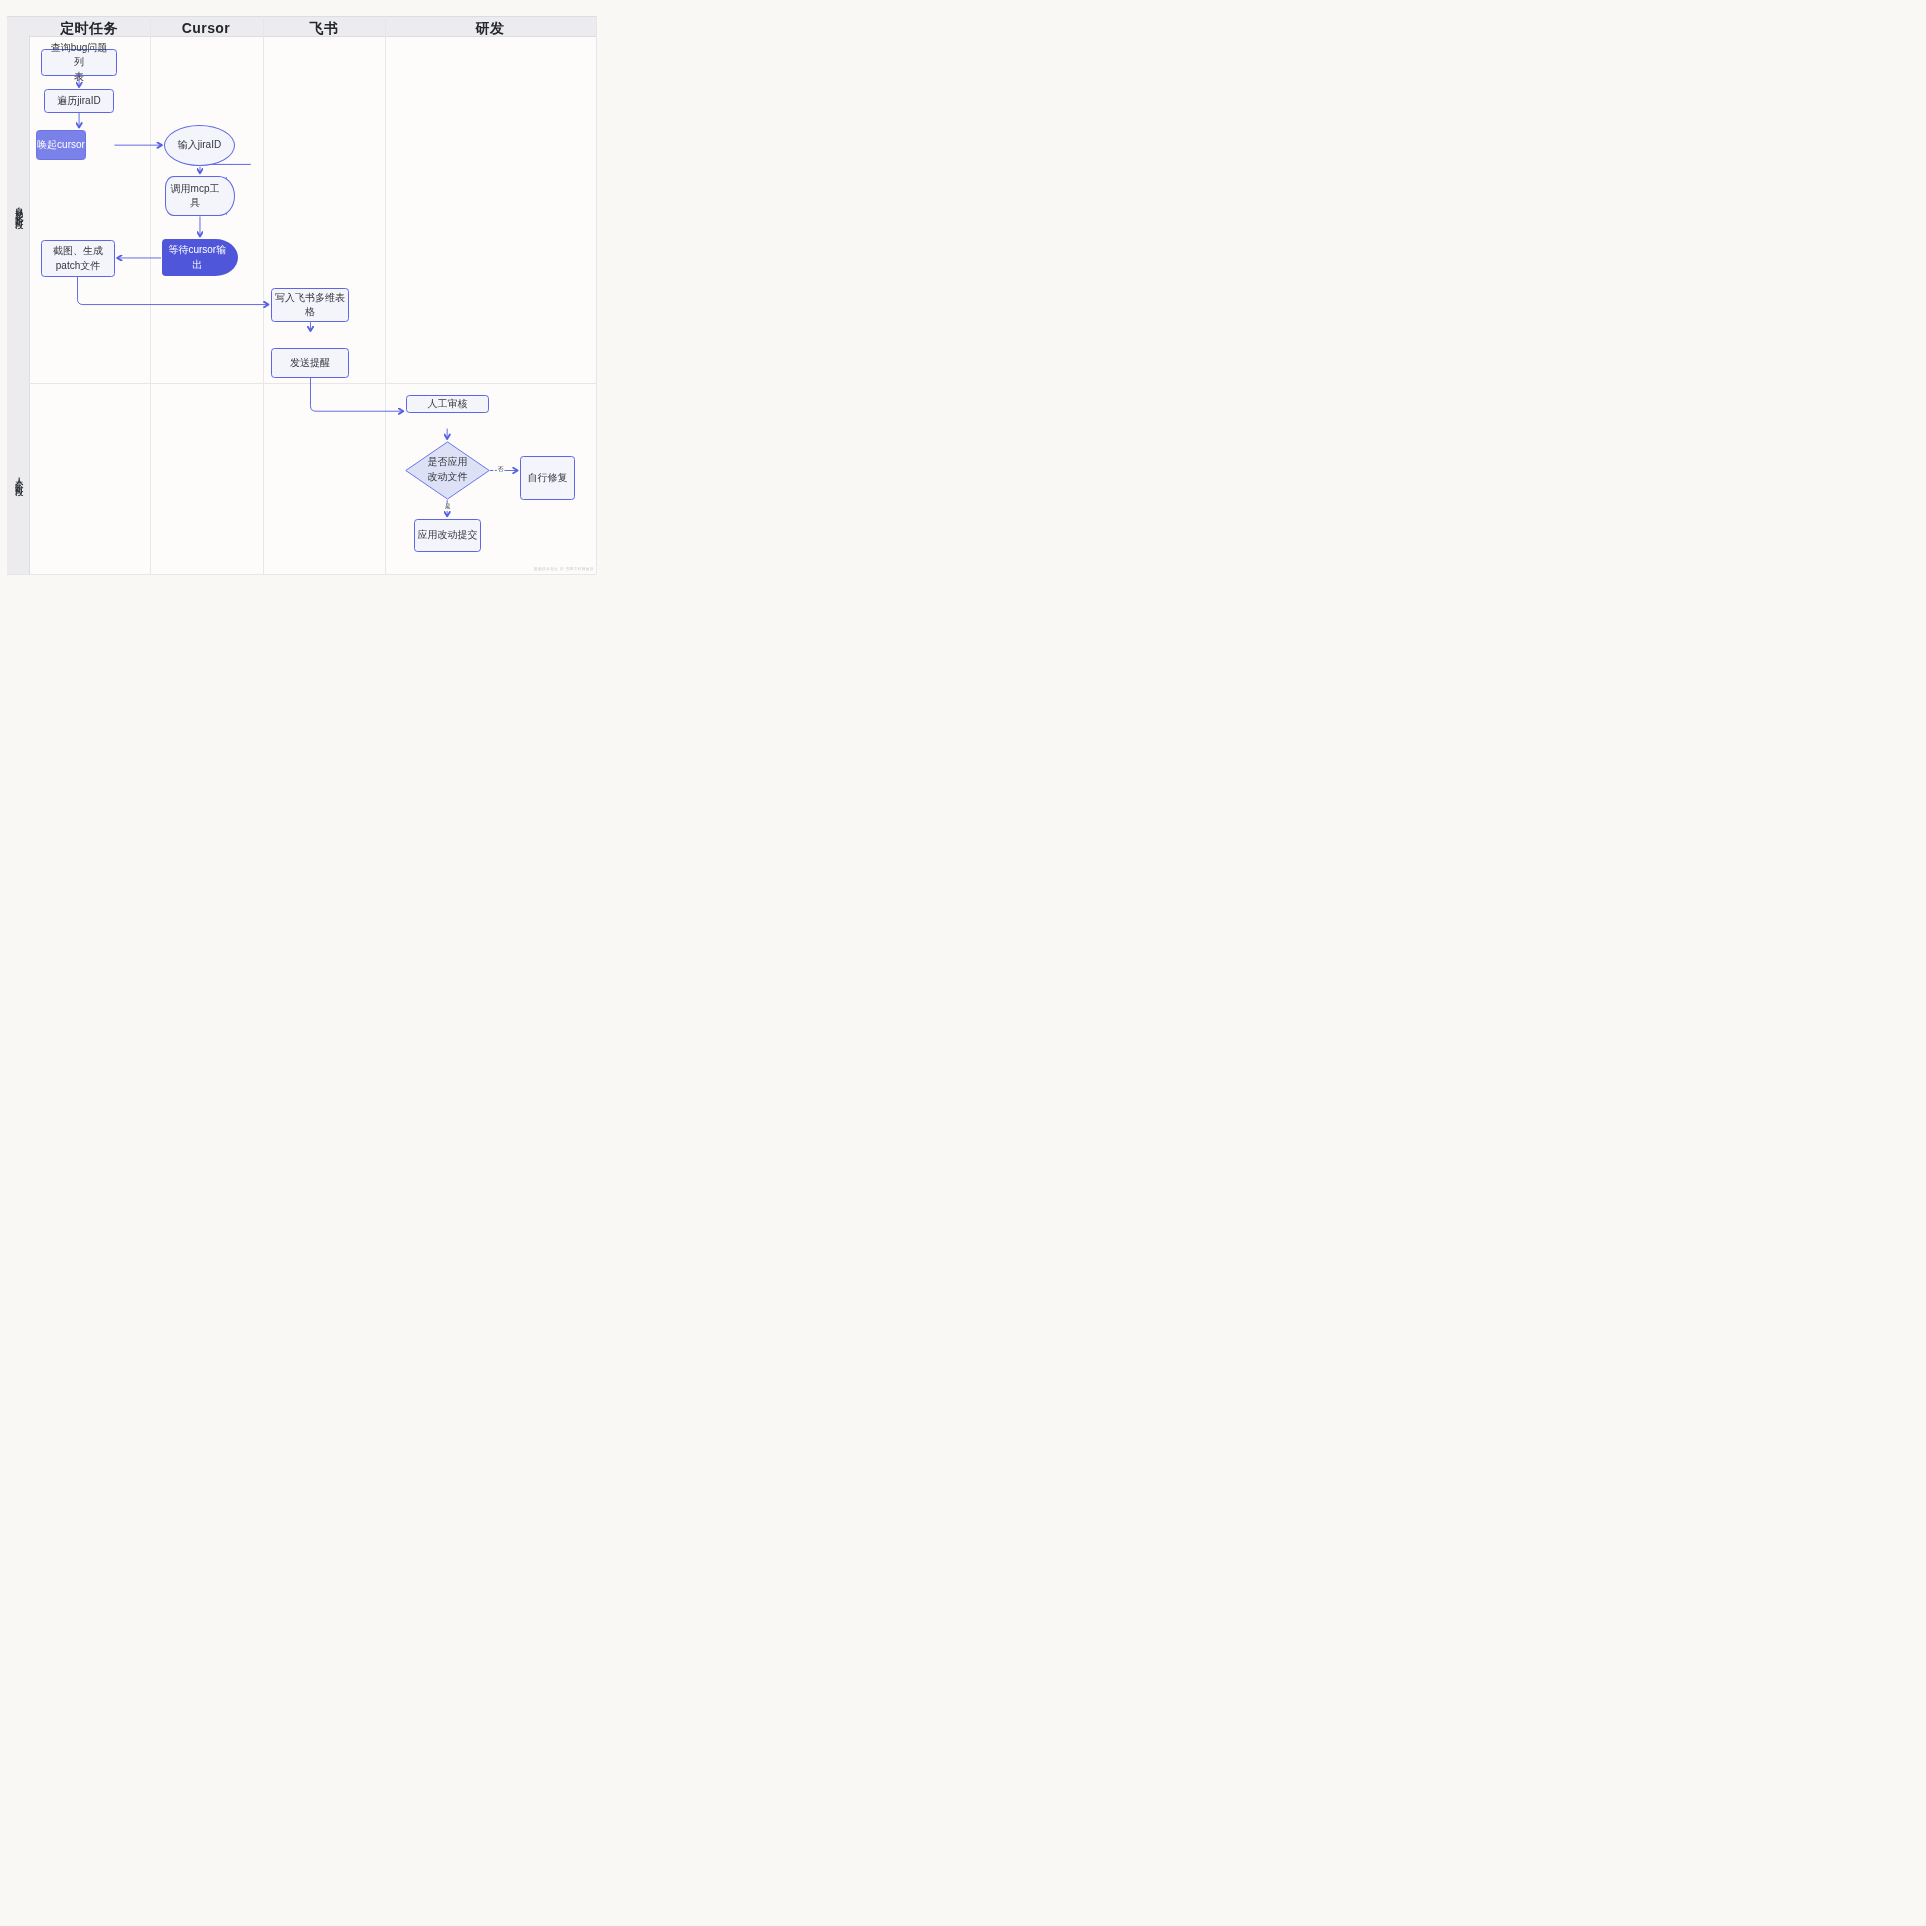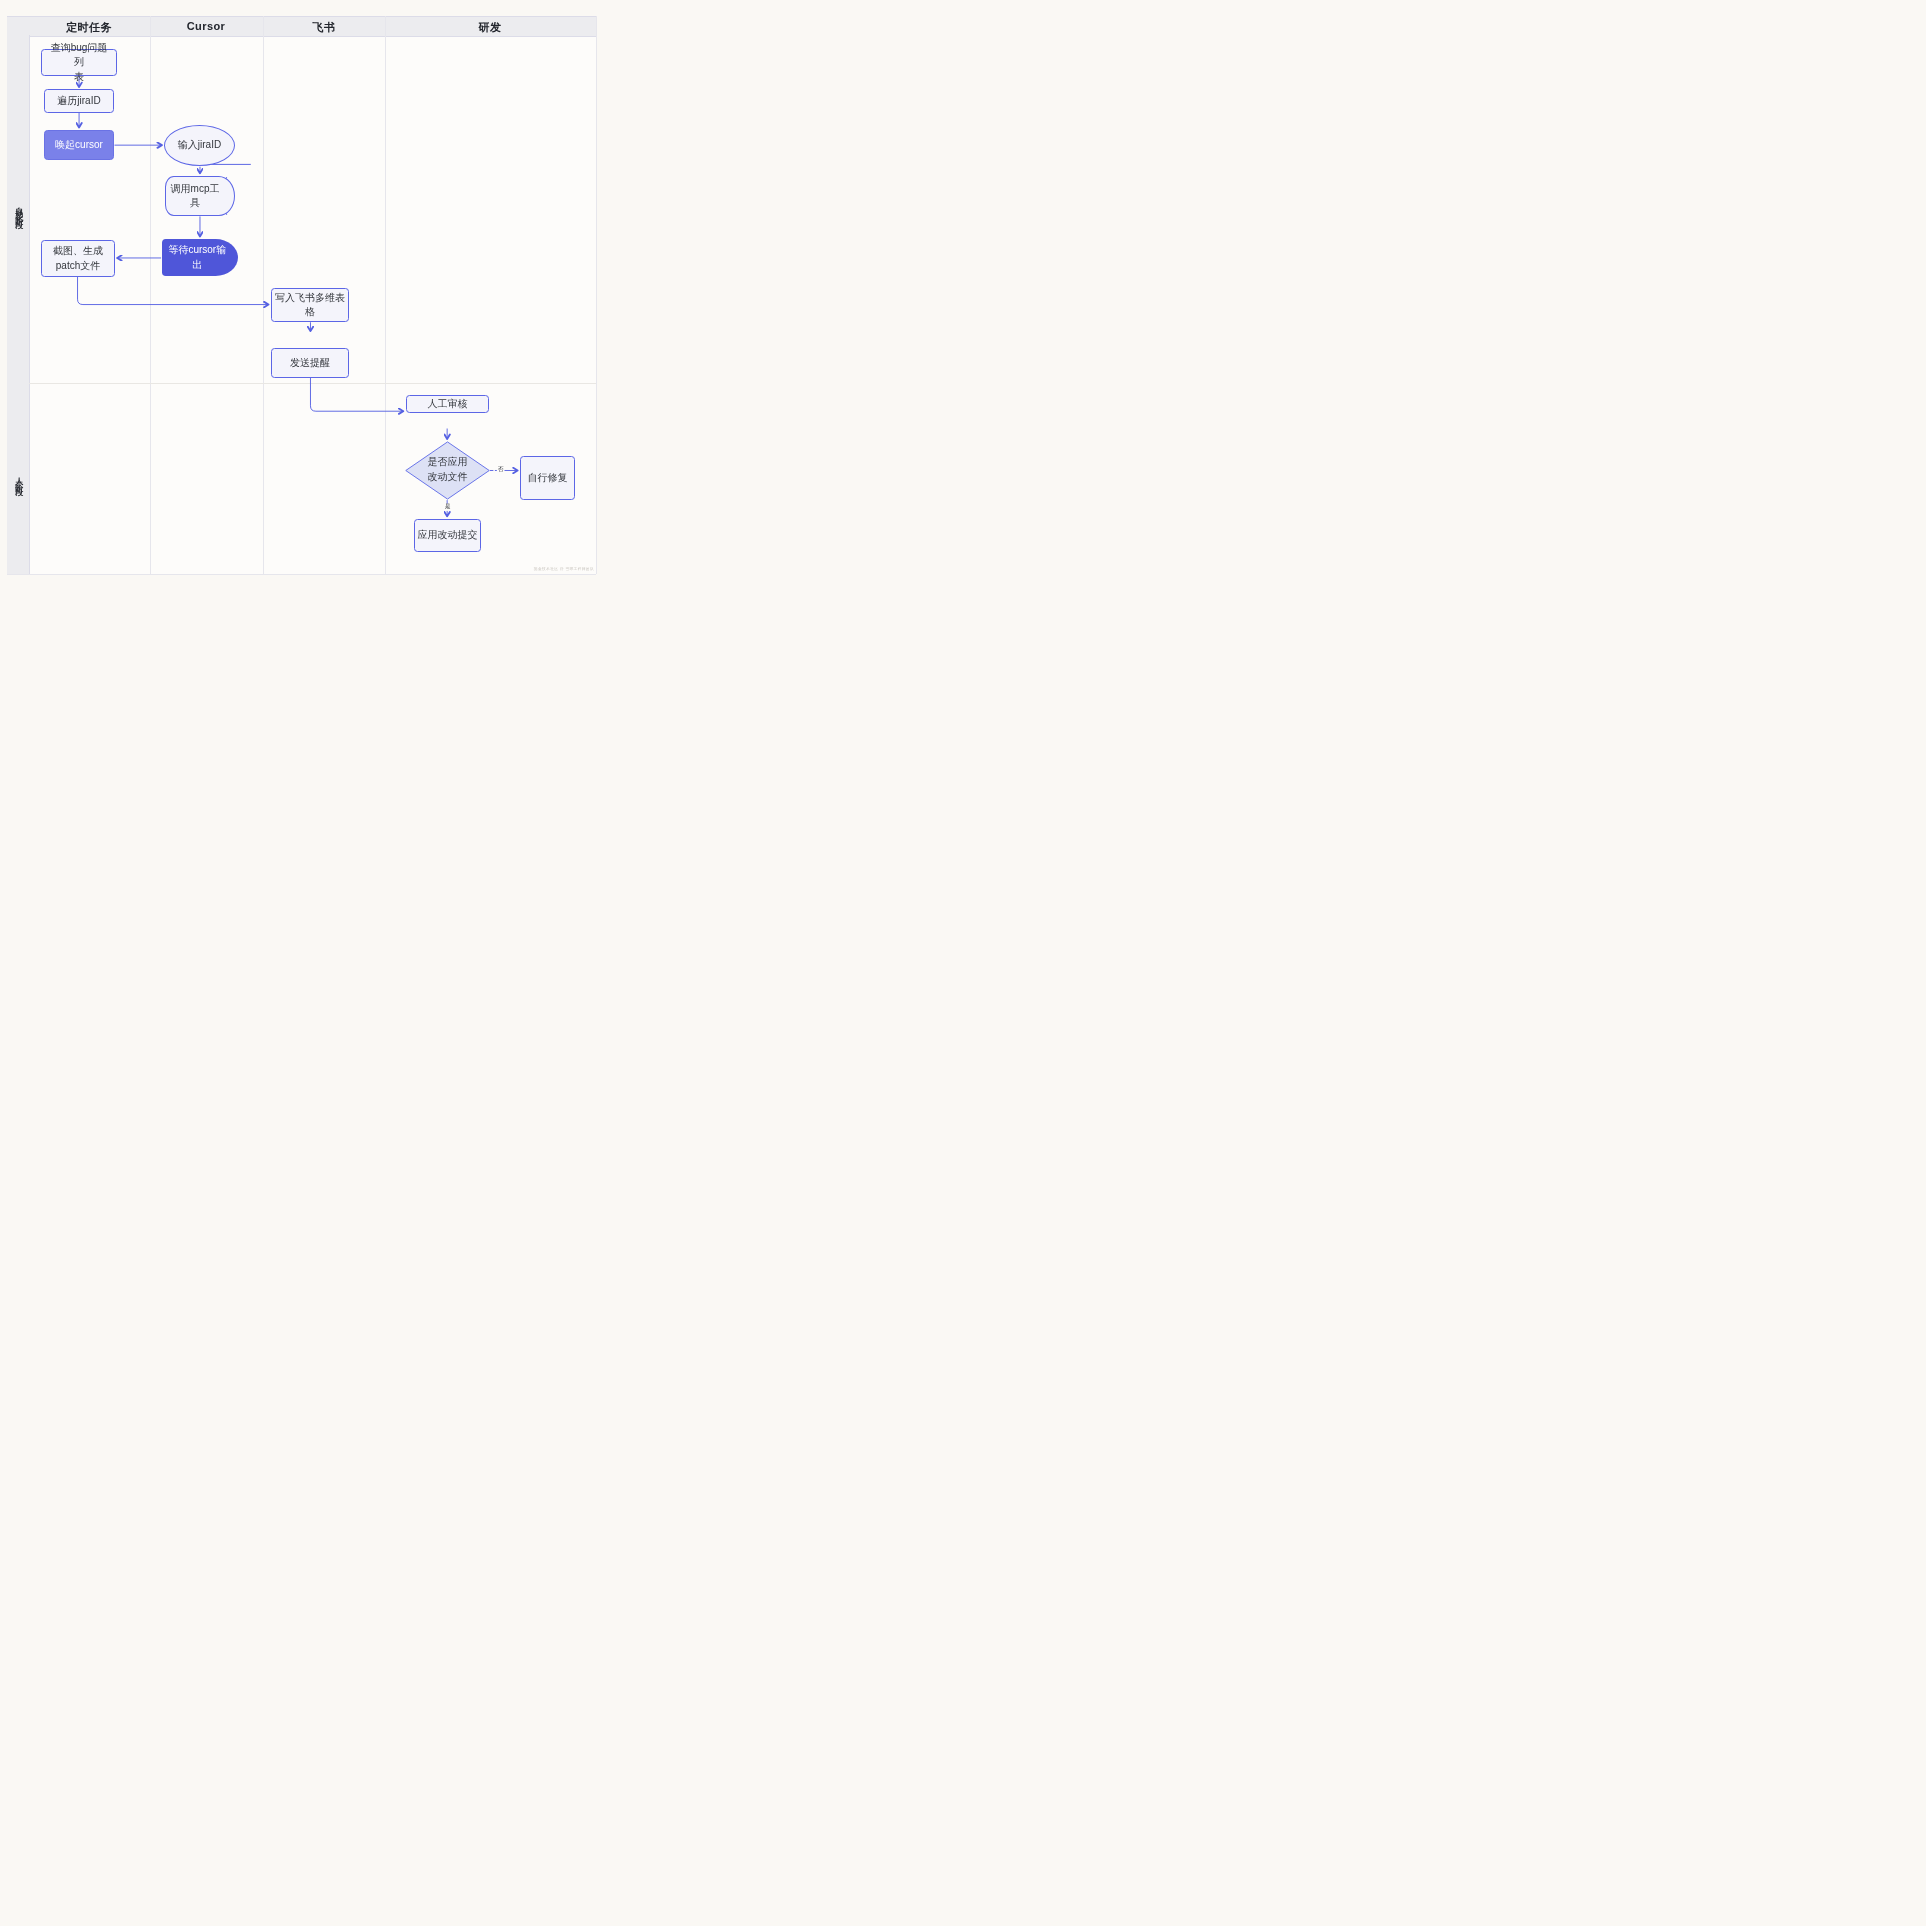--- a/index.html
+++ b/index.html
@@ -14,21 +14,21 @@
   .header-band{position:absolute;left:7px;top:16px;width:589px;height:18.5px;background:#ececef;
     border-top:0.4px solid #dcdce8;border-bottom:0.4px solid #dcdce8;}
   .label-col{position:absolute;left:7px;top:35px;width:22px;height:539px;background:#ececef;
     border-right:0.4px solid #dcdce8;}
   .vdiv{position:absolute;top:16px;height:558px;width:0.4px;background:#e6e6ec;}
   .hdiv{position:absolute;left:29px;top:383px;width:567px;height:0.4px;background:#e9e7e3;}
   .panel-right{position:absolute;left:596px;top:16px;width:0.4px;height:558px;background:#e6e6ec;}
   .panel-bottom{position:absolute;left:7px;top:574px;width:589px;height:0.4px;background:#e6e6ec;}
 
   .lane-header{position:absolute;top:20px;transform:translateX(-50%);
-    font-size:11px;font-weight:bold;color:#23262d;letter-spacing:0.4px;}
+    font-size:14px;font-weight:bold;color:#23262d;letter-spacing:0.4px;}
   .phase-label{position:absolute;left:17.7px;transform:translate(-50%,-50%);
     writing-mode:vertical-rl;text-orientation:upright;
     font-size:8px;font-weight:bold;color:#23262d;letter-spacing:3.5px;white-space:nowrap;}
 
   
   .node{position:absolute;display:flex;align-items:center;justify-content:center;
     box-sizing:border-box;text-align:center;}
   .node-label{white-space:pre-line;font-size:10px;line-height:1.45;color:#33363c;}
   .box-light{background:#f4f4fb;border:1px solid #5c66e6;border-radius:3.5px;}
   .box-purple{background:#7a81e9;border:1px solid #6a72e4;border-radius:3.5px;}
@@ -98,21 +98,21 @@
 
 <div class="node box-light" style="left:41px;top:49px;width:76px;height:27px;padding:0 5.4px">
   <span class="node-label">查询bug问题列
 表</span>
 </div>
 
 <div class="node box-light" style="left:44px;top:89px;width:70px;height:23.5px">
   <span class="node-label">遍历jiraID</span>
 </div>
 
-<div class="node box-purple" style="left:44px;top:130px;width:70px;height:30px">
+<div class="node box-purple" style="left:36px;top:130px;width:50px;height:30px">
   <span class="node-label">唤起cursor</span>
 </div>
 
 <div class="node ellipse" style="left:164px;top:125px;width:71px;height:41px">
   <span class="node-label">输入jiraID</span>
 </div>
 
 <div class="node cylinder" style="left:165px;top:176px;width:70px;height:40px">
   <span class="node-label">调用mcp工
 具</span>

